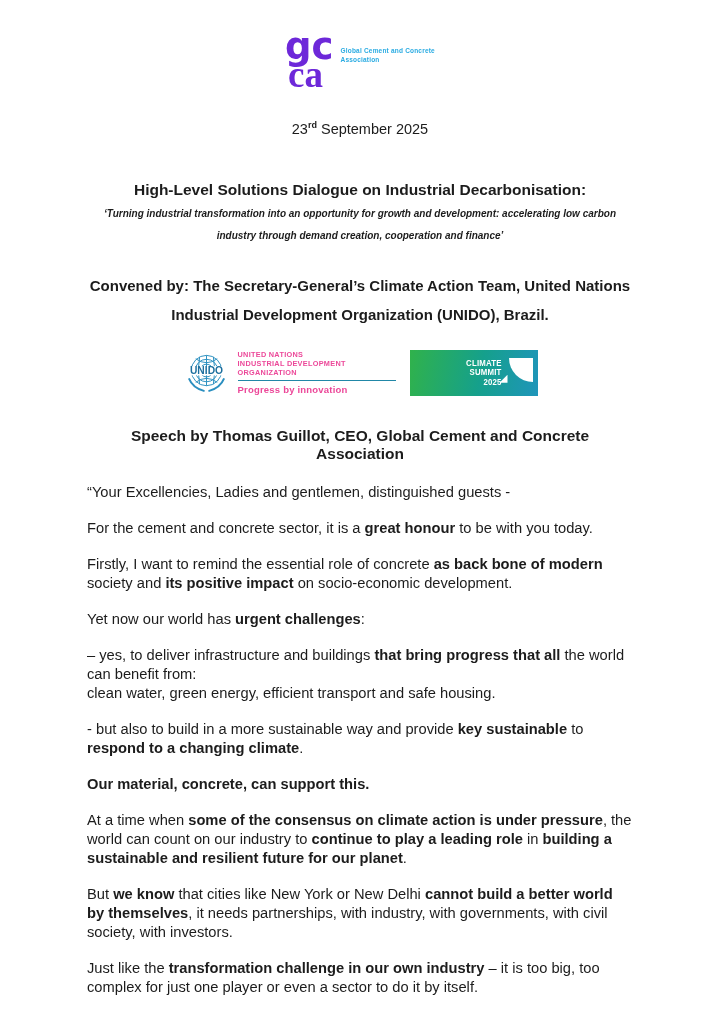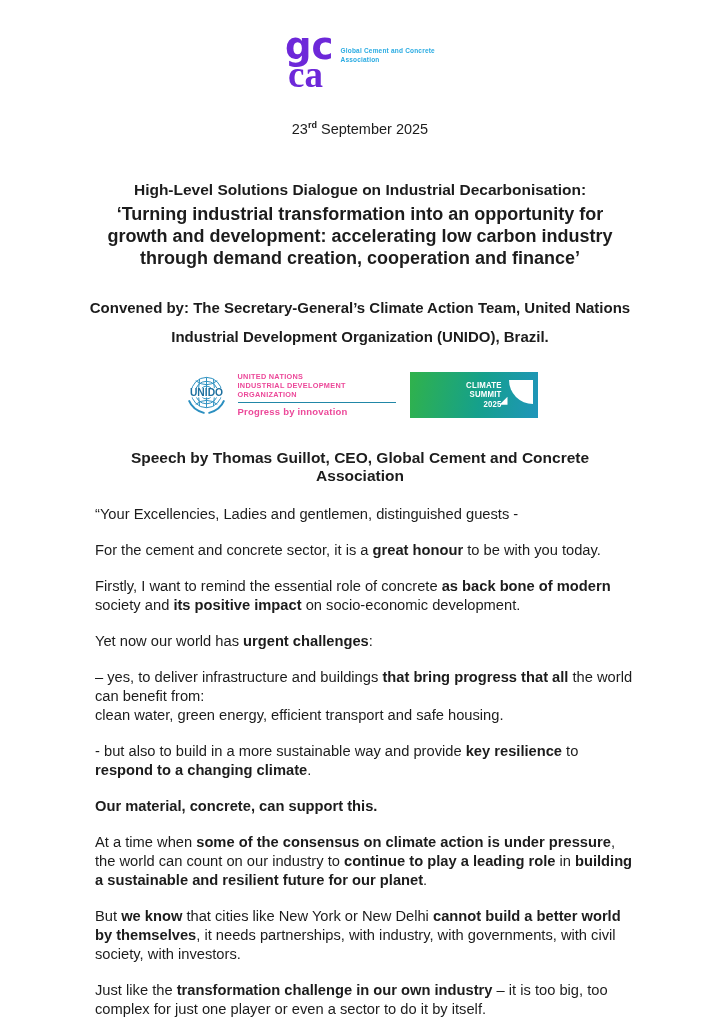--- a/index.html
+++ b/index.html
@@ -56,22 +56,23 @@
 
   
   .title-block { margin-top: 44px; text-align: center; }
   .doc-title {
     font-size: 15.5px;
     font-weight: bold;
     margin: 0 0 4px 0;
     text-align: center;
   }
   .doc-subtitle {
-    font-size: 18px;
-    font-weight: bold;
+    font-size: 10px;
+    font-weight: bold;
+    font-style: italic;
     line-height: 22px;
     margin: 0;
   }
   .convened {
     margin-top: 24px;
     text-align: center;
     font-size: 15px;
     font-weight: bold;
     line-height: 29px;
   }
@@ -135,21 +136,21 @@
     clip-path: polygon(100% 0, 100% 100%, 0 100%);
   }
 
   
   .speech-heading {
     margin-top: 26px;
     text-align: center;
     font-size: 15.5px;
     font-weight: bold;
   }
-  .speech-body { margin-top: 20px; margin-left: 8px; }
+  .speech-body { margin-top: 20px; }
   .body-para {
     font-size: 14.7px;
     line-height: 19px;
     margin: 0 0 17px 0;
   }
   .b { font-weight: bold; }
 </style>
 </head>
 <body>
 
@@ -213,20 +214,20 @@
   </div>
 
   <div class="speech-heading">Speech by Thomas Guillot, CEO, Global Cement and Concrete Association</div>
 
   <div class="speech-body">
       <p class="body-para"><span>“Your Excellencies, Ladies and gentlemen, distinguished guests  -</span></p>
       <p class="body-para"><span>For the cement and concrete sector, it is a </span><span class="b">great honour</span><span> to be with you today.</span></p>
       <p class="body-para"><span>Firstly, I want to remind the essential role of concrete </span><span class="b">as back bone of modern</span><span> society and </span><span class="b">its positive impact</span><span> on socio-economic development.</span></p>
       <p class="body-para"><span>Yet now our world has </span><span class="b">urgent challenges</span><span>:</span></p>
       <p class="body-para"><span>– yes, to deliver infrastructure and buildings </span><span class="b">that bring progress that all</span><span> the world can benefit from:</span><br><span>clean water, green energy, efficient transport and safe housing.</span></p>
-      <p class="body-para"><span>- but also to build in a more sustainable way and provide </span><span class="b">key resilience</span><span> to </span><span class="b">respond to a changing climate</span><span>.</span></p>
+      <p class="body-para"><span>- but also to build in a more sustainable way and provide </span><span class="b">key sustainable</span><span> to </span><span class="b">respond to a changing climate</span><span>.</span></p>
       <p class="body-para"><span class="b">Our material, concrete, can support this.</span></p>
       <p class="body-para"><span>At a time when </span><span class="b">some of the consensus on climate action is under pressure</span><span>, the world can count on our industry to </span><span class="b">continue to play a leading role</span><span> in </span><span class="b">building a sustainable and resilient future for our planet</span><span>.</span></p>
       <p class="body-para"><span>But </span><span class="b">we know</span><span> that cities like New York or New Delhi </span><span class="b">cannot build a better world by themselves</span><span>, it needs partnerships, with industry, with governments, with civil society, with investors.</span></p>
       <p class="body-para"><span>Just like the </span><span class="b">transformation challenge in our own industry</span><span> – it is too big, too complex for just one player or even a sector to do it by itself.</span></p>
     </div>
 
 </div>
 
 </body></html>

